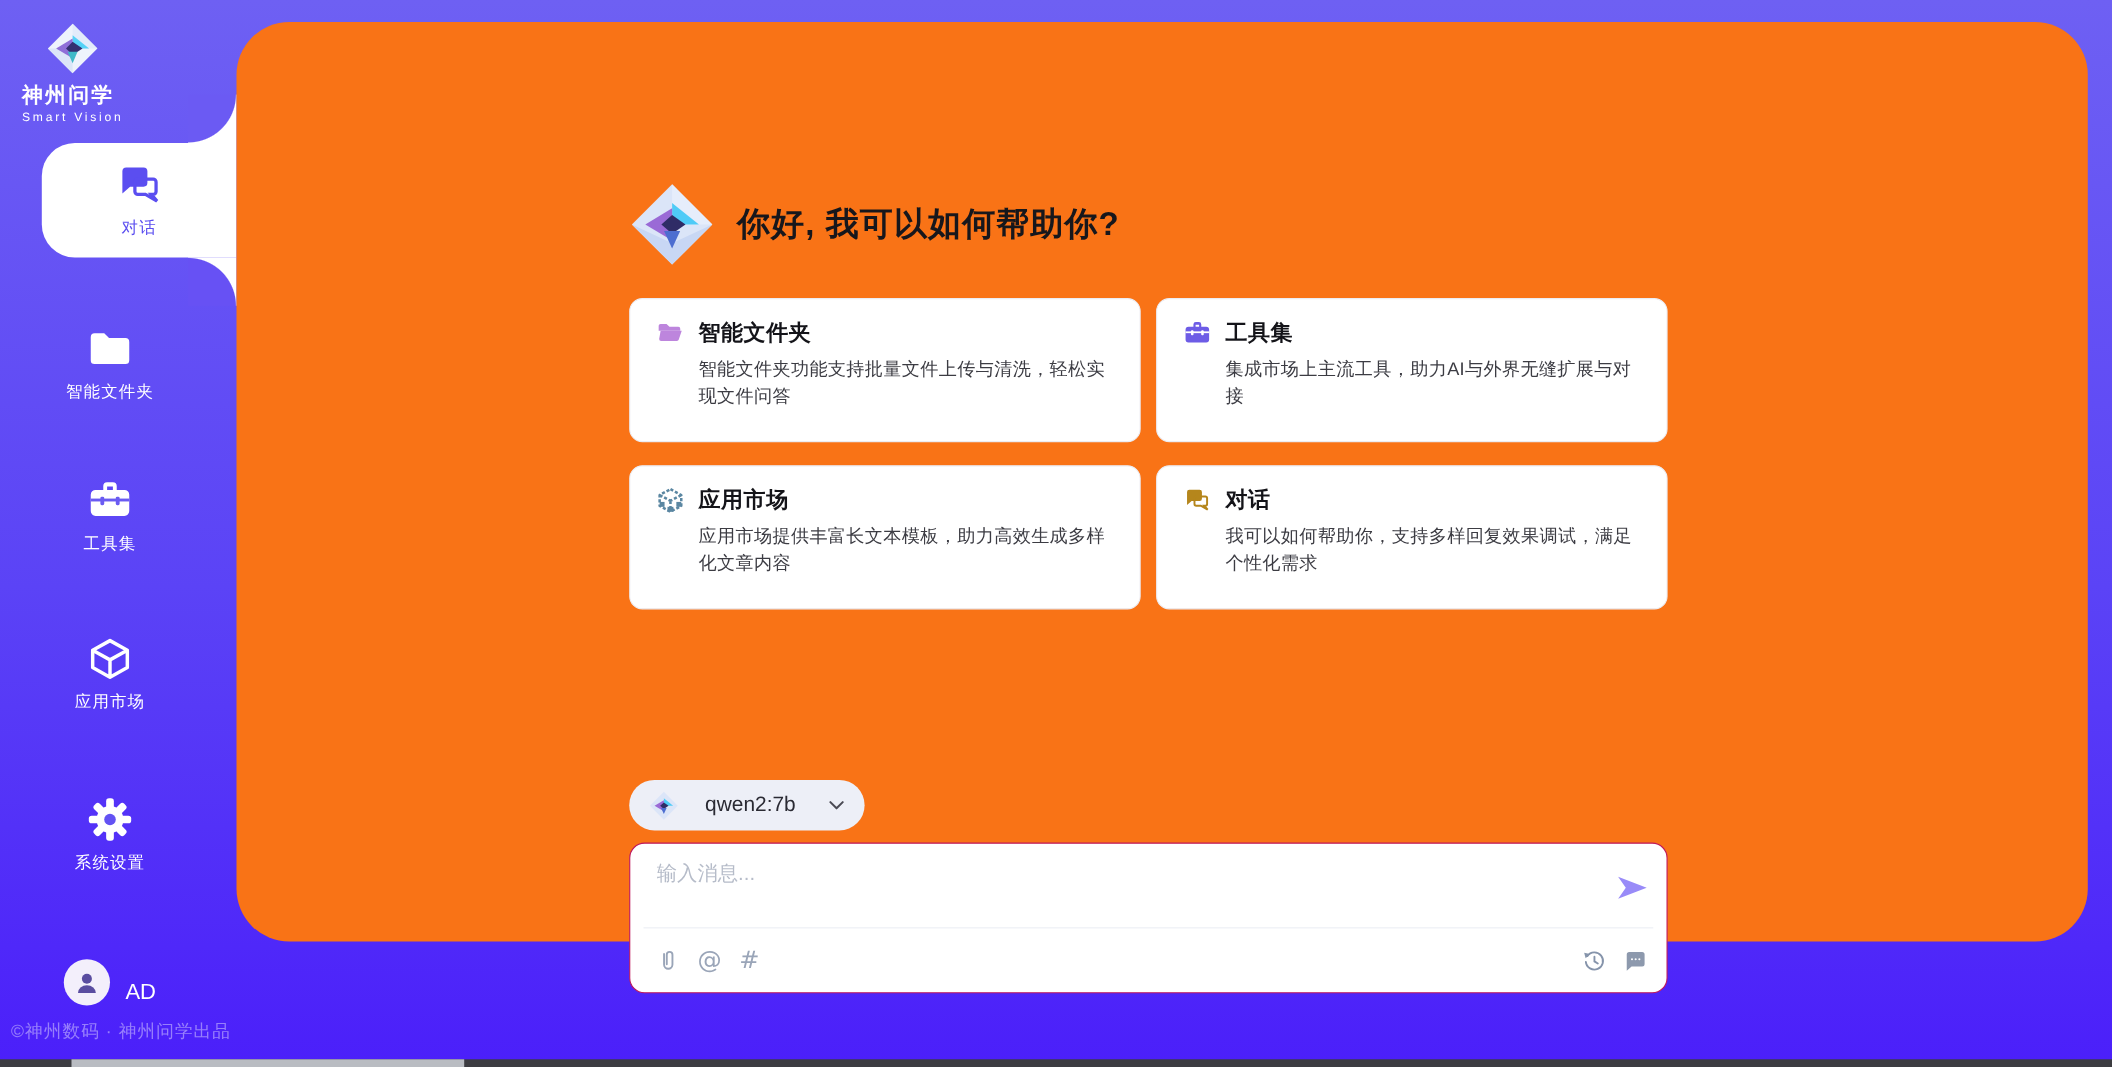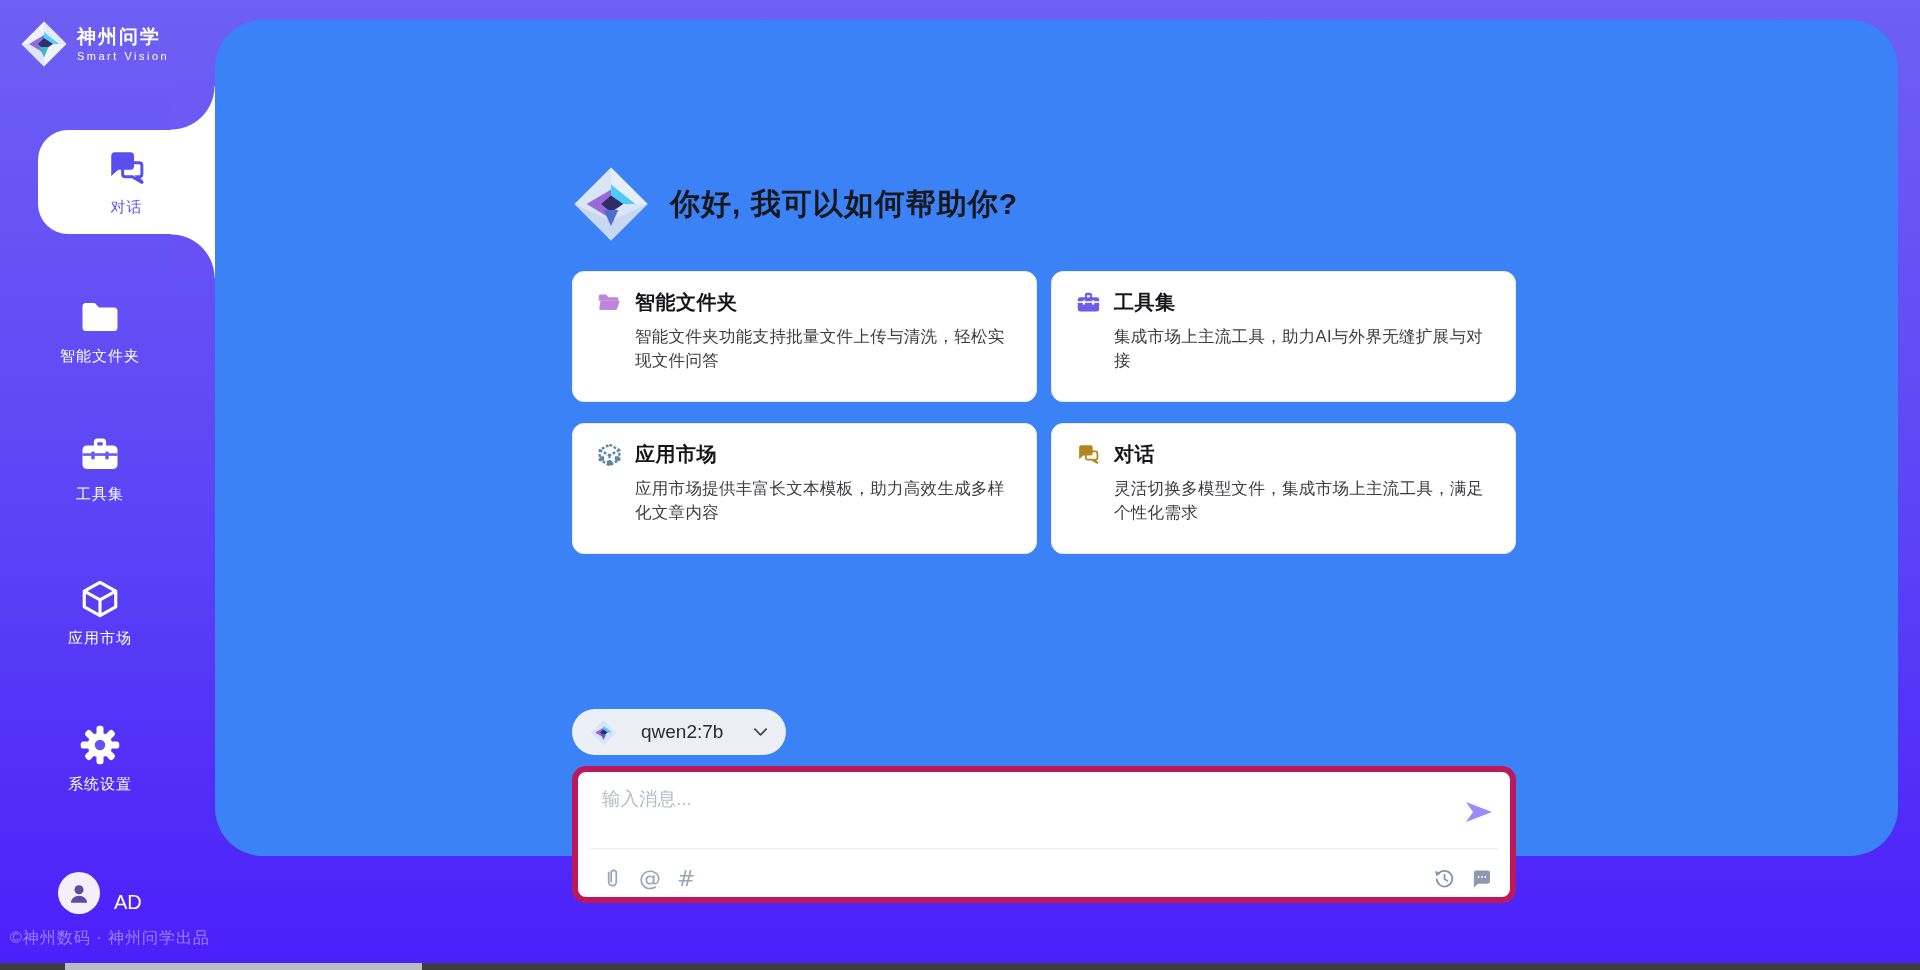--- a/index.html
+++ b/index.html
@@ -6,31 +6,31 @@
   html,body { width:1920px; height:970px; overflow:hidden; }
   body {
     font-family:"Liberation Sans","DejaVu Sans",sans-serif;
     background:linear-gradient(180deg,#6e60f3 0%,#5b43f6 55%,#4b1ffa 100%);
     position:relative;
   }
 
   
   .main-panel {
     position:absolute; left:215px; top:20px; width:1683px; height:836px;
-    background:#3b82f6; border-radius:48px;
+    background:#f97316; border-radius:48px;
   }
 
   
   .hscrollbar { position:absolute; left:0; bottom:0; width:1920px; height:7px; background:#3c3c41; }
   .hscrollbar .thumb { position:absolute; left:65px; top:0; width:357px; height:7px; background:#b9bcc2; }
 
   
   .sidebar { position:absolute; left:0; top:0; width:215px; height:963px; }
 
-  .logo-row { position:absolute; left:20px; top:20px; display:flex; align-items:center; gap:9px; }
+  .logo-row { position:absolute; left:20px; top:20px; display:flex; align-items:center; gap:9px;flex-direction:column; }
   .logo-row svg { width:48px; height:48px; }
   .brand-name { color:#fff; font-size:19px; font-weight:700; letter-spacing:2px; line-height:1.15; }
   .brand-sub { color:#fff; font-size:11px; letter-spacing:2.5px; font-weight:400; margin-top:2px; }
 
   .nav-item {
     position:absolute; left:0; width:200px; display:flex; flex-direction:column;
     align-items:center; cursor:pointer;
   }
   .nav-item svg { width:42px; height:42px; }
   .nav-label { margin-top:9px; font-size:15px; color:#ffffff; letter-spacing:1px; }
@@ -79,21 +79,21 @@
   .model-pill {
     margin-top:155px; display:inline-flex; align-items:center; height:46px;
     background:#edeff7; border-radius:24px; padding:0 18px; gap:24px; cursor:pointer;
   }
   .model-pill svg.mini-logo { width:27px; height:27px; }
   .model-name { font-size:19px; color:#2a2a33; }
   .model-pill svg.chev { width:15px; height:10px; margin-left:6px; }
 
   .input-card {
     margin-top:11px; width:944px; height:137px; background:#fff;
-    border:6px solid #be185d; border-radius:14px; position:relative;
+    border:1px solid #be185d; border-radius:14px; position:relative;
   }
   .msg-input {
     position:absolute; left:24px; top:14px; width:860px; height:55px;
     border:none; outline:none; resize:none; font-family:inherit;
     font-size:18.5px; color:#33333a; background:transparent;
   }
   .msg-input::placeholder { color:#b6bcc9; }
   .send-btn { position:absolute; right:16px; top:27px; width:30px; height:26px; cursor:pointer; background:none; border:none; }
   .input-divider { position:absolute; left:12px; right:12px; top:76px; border-top:1px solid #eceef4; }
   .input-toolbar { position:absolute; left:24px; right:18px; top:77px; height:59px; display:flex; align-items:center; justify-content:space-between; }
@@ -239,21 +239,21 @@
       </div>
 
       <div class="card">
         <div class="card-head">
           <svg viewBox="0 0 48 48">
             <path d="M6,10 a4,4 0 0 1 4,-4 h18 a4,4 0 0 1 4,4 v12 a4,4 0 0 1 -4,4 h-14 l-8,7 z" fill="#b5861c"></path>
             <path d="M22,18 h16 a3,3 0 0 1 3,3 v10 a3,3 0 0 1 -3,3 h-2 l6,7 -12,-7 h-8 a3,3 0 0 1 -3,-3 v-10 a3,3 0 0 1 3,-3 z" fill="none" stroke="#b5861c" stroke-width="3.4"></path>
           </svg>
           <div class="card-title">对话</div>
         </div>
-        <div class="card-desc">灵活切换多模型文件，集成市场上主流工具，满足个性化需求</div>
+        <div class="card-desc">我可以如何帮助你，支持多样回复效果调试，满足个性化需求</div>
       </div>
 
     </div>
 
     <div class="model-pill">
       <svg class="mini-logo" viewBox="0 0 64 64">
         <polygon points="32,2 62,32 32,62 2,32" fill="#dbe5f8"></polygon>
         <polygon points="32,16 52,32 32,32" fill="#4fcbf7"></polygon>
         <polygon points="12,32 32,20 32,44" fill="#9a6ad6"></polygon>
         <polygon points="24,32 32,25 42,32 32,39" fill="#2f2c66"></polygon>

